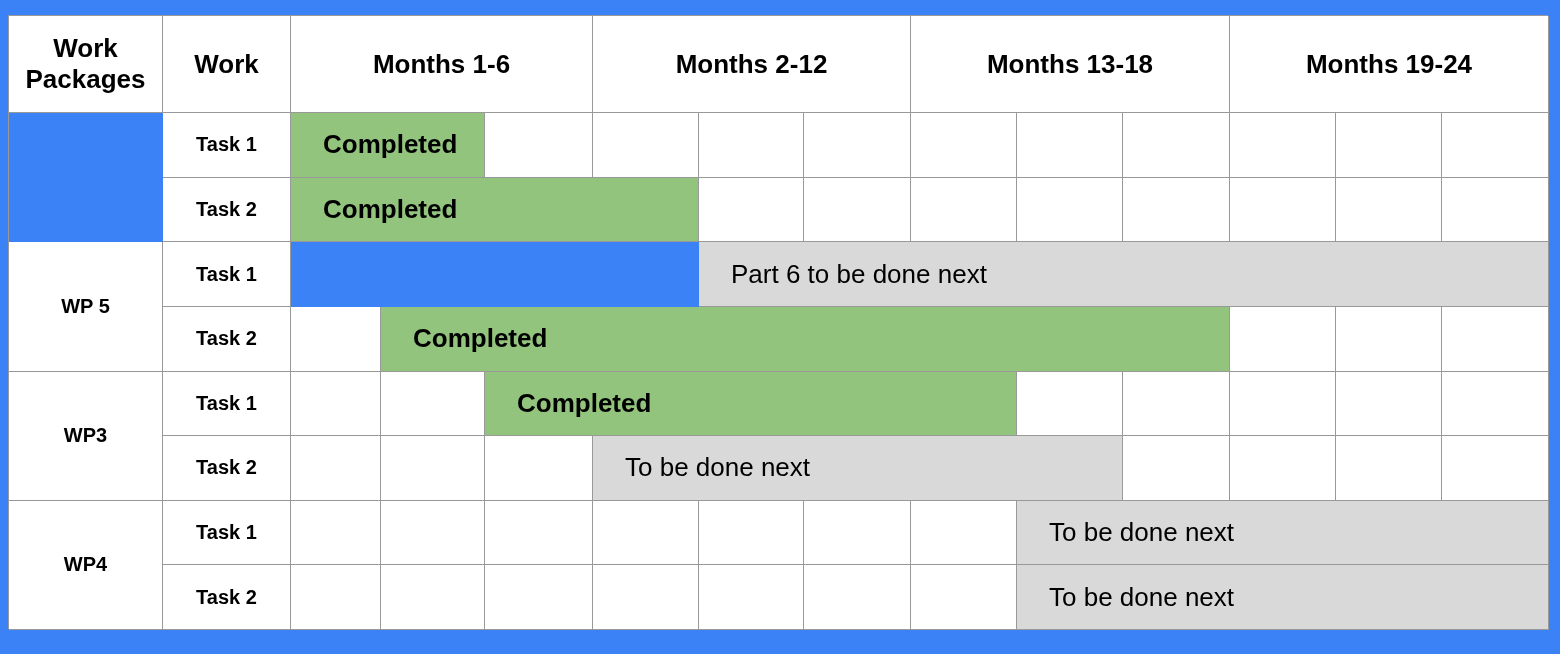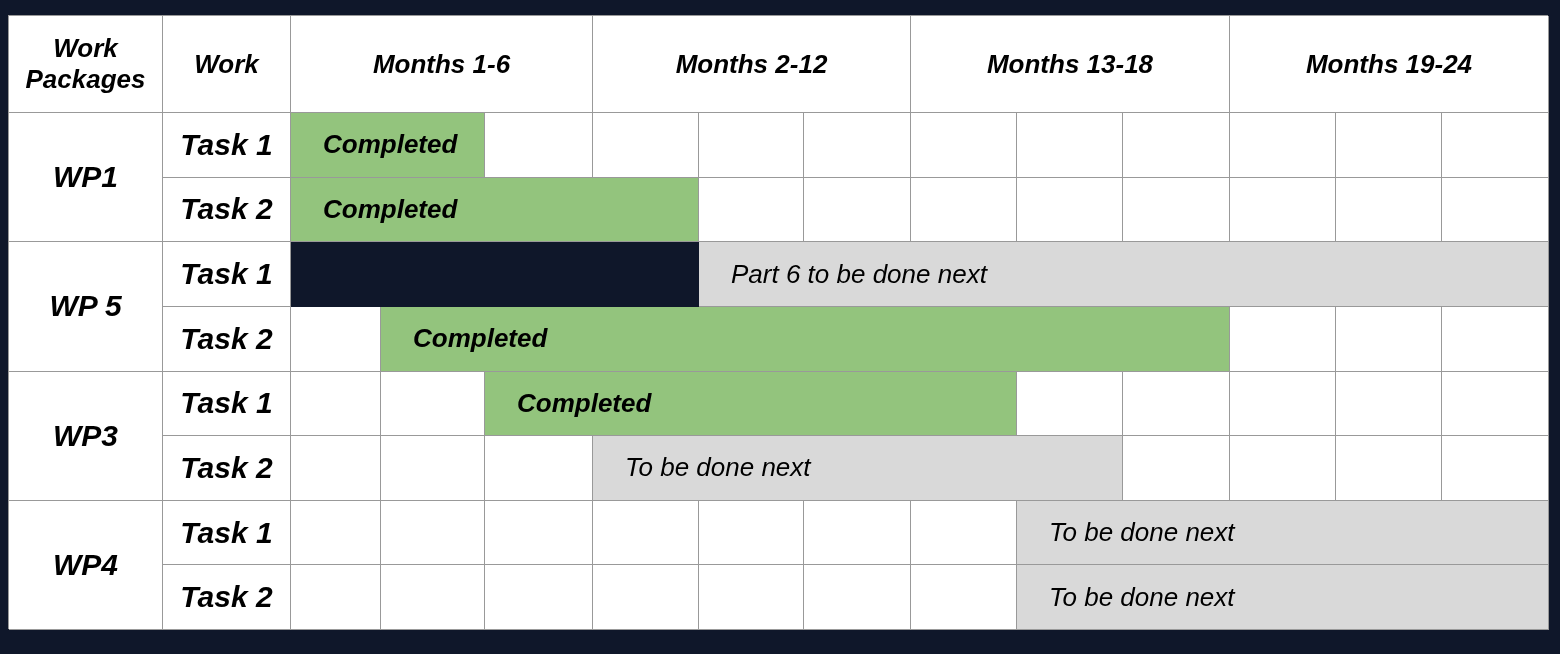--- a/index.html
+++ b/index.html
@@ -5,23 +5,22 @@
   html, body {
     margin: 0;
     padding: 0;
     background: #ffffff;
     font-family: "Liberation Sans", sans-serif;
   }
   .canvas {
     position: relative;
     width: 1560px;
     height: 654px;
-    background: #0f172a;
+    background: #3b82f6;
     overflow: hidden;
-    font-style: italic;
   }
   .gantt {
     position: absolute;
     left: 8px;
     top: 15px;
     width: 1540px;
     height: 614px;
     display: grid;
     grid-template-columns: 154px 128px 90px 104px 108px 106px 105px 107px 106px 106px 107px 106px 106px 107px;
     grid-template-rows: 97px repeat(8, 64.625px);
@@ -45,21 +44,21 @@
     font-weight: bold;
     font-size: 26px;
     line-height: 31px;
   }
   .hdr-wp { padding: 0 18px; }
   .label {
     display: flex;
     align-items: center;
     justify-content: center;
     font-weight: bold;
-    font-size: 30px;
+    font-size: 20px;
   }
   .bar {
     display: flex;
     align-items: center;
     font-size: 26px;
     padding-left: 32px;
   }
   .bar-completed {
     background: var(--completed, #93c47d);
     font-weight: bold;
@@ -74,21 +73,20 @@
 
 <div class="canvas">
   <div class="gantt" style="--completed: #93c47d; --planned: #d9d9d9; --border: #999999;">
     <div class="cell hdr hdr-wp" style="grid-column:1; grid-row:1;">Work Packages</div>
     <div class="cell hdr" style="grid-column:2; grid-row:1;">Work</div>
     <div class="cell hdr" style="grid-column:3 / span 3; grid-row:1;">Months 1-6</div>
     <div class="cell hdr" style="grid-column:6 / span 3; grid-row:1;">Months 2-12</div>
     <div class="cell hdr" style="grid-column:9 / span 3; grid-row:1;">Months 13-18</div>
     <div class="cell hdr" style="grid-column:12 / span 3; grid-row:1;">Months 19-24</div>
 
-  <div class="cell label" style="grid-area: 2 / 1 / span 2;">WP1</div>
       <div class="cell label" style="grid-area: 2 / 2;">Task 1</div>
       <div class="cell bar bar-completed" style="grid-area: 2 / 3 / auto / span 2;">Completed</div>
       <div class="cell" style="grid-area: 2 / 5;"></div>
       <div class="cell" style="grid-area: 2 / 6;"></div>
       <div class="cell" style="grid-area: 2 / 7;"></div>
       <div class="cell" style="grid-area: 2 / 8;"></div>
       <div class="cell" style="grid-area: 2 / 9;"></div>
       <div class="cell" style="grid-area: 2 / 10;"></div>
       <div class="cell" style="grid-area: 2 / 11;"></div>
       <div class="cell" style="grid-area: 2 / 12;"></div>

